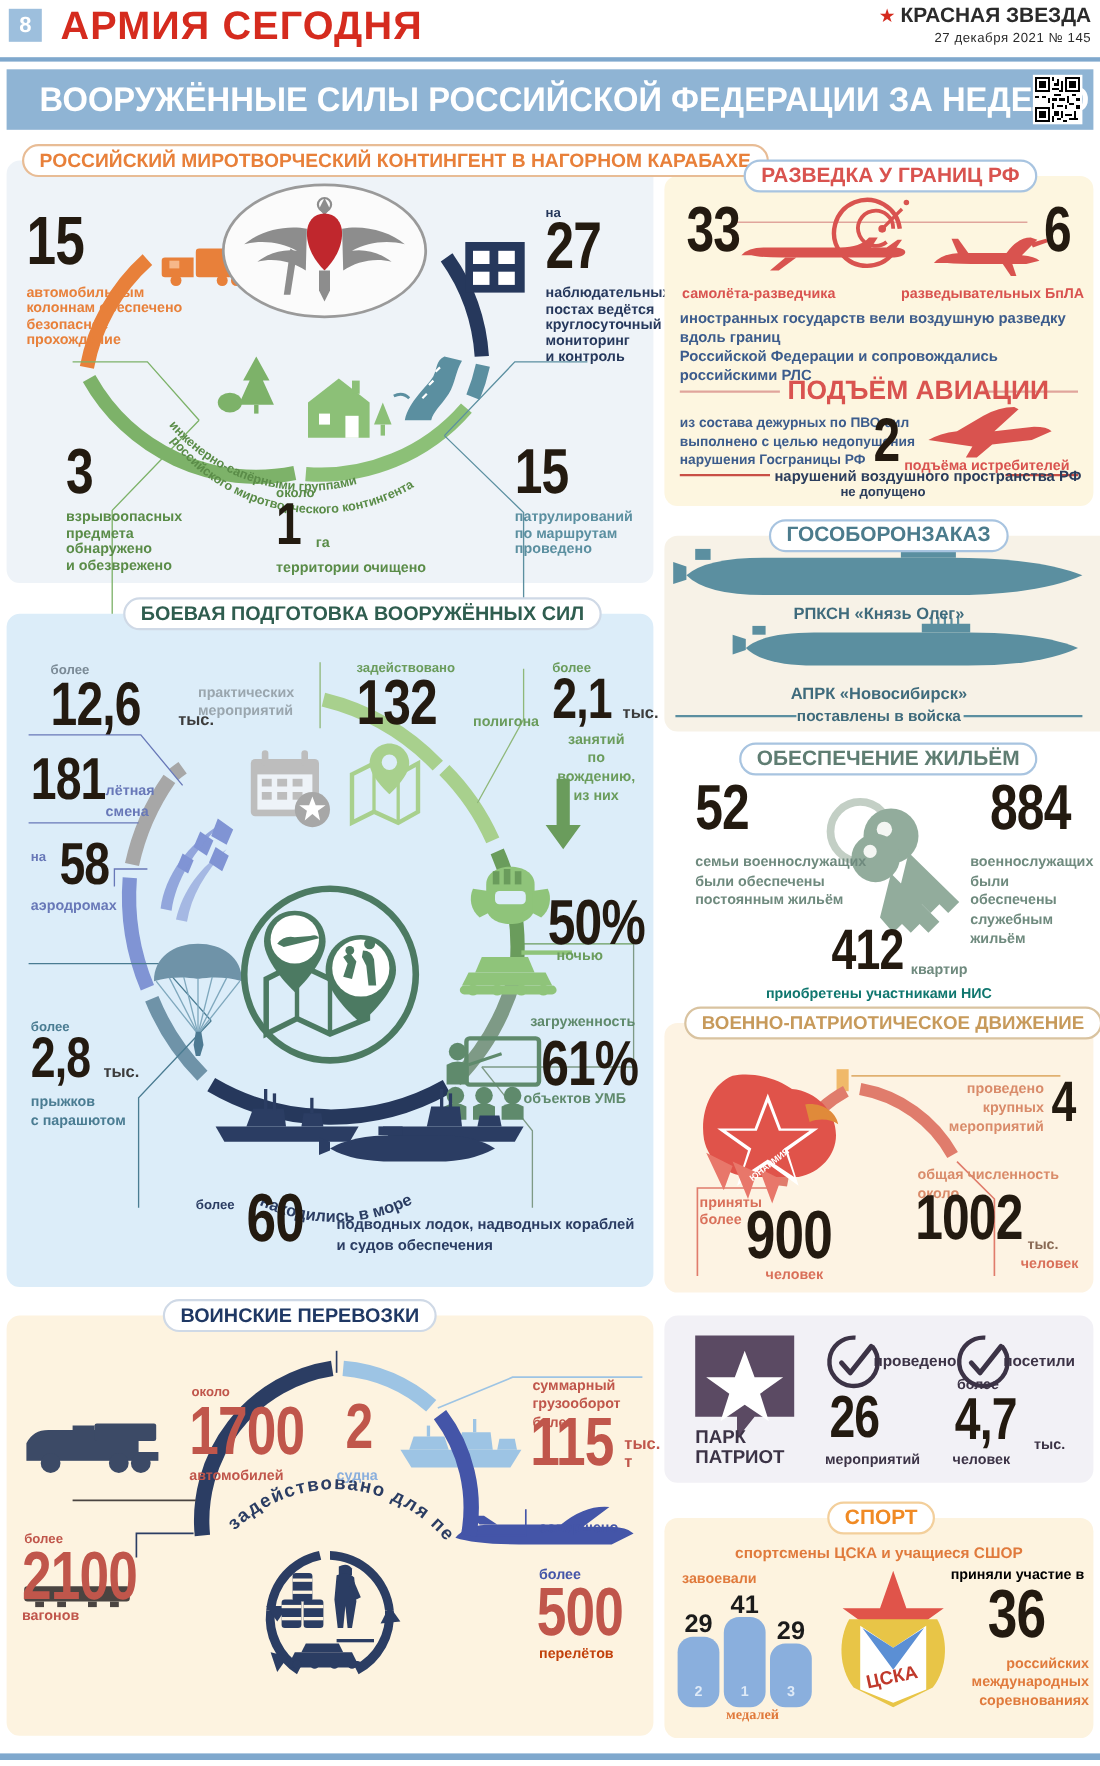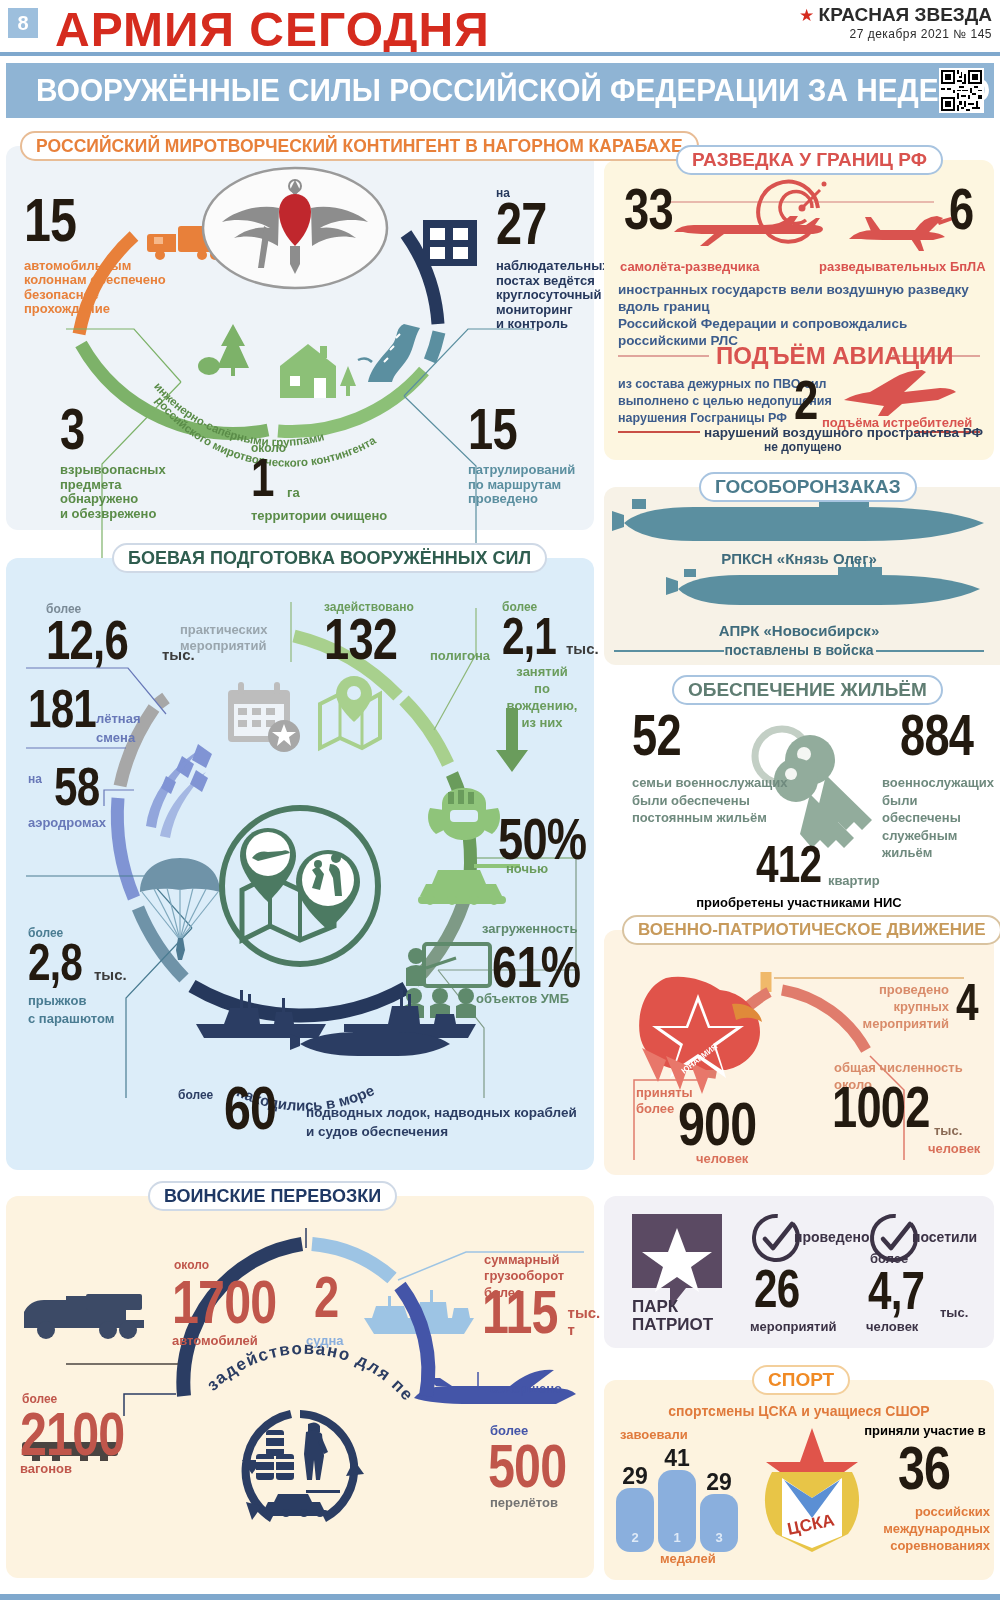--- a/index.html
+++ b/index.html
@@ -13,21 +13,21 @@
 
   
   #header { position:absolute; left:0; top:0; width:1000px; height:58px; }
   #page-num {
     position:absolute; left:8px; top:8px; width:30px; height:30px;
     background:#9dbfdd; color:#ffffff; font-weight:bold; font-size:20px;
     display:flex; align-items:center; justify-content:center;
   }
   #section-title {
     position:absolute; left:55px; top:2px;
-    font-size:48px; font-weight:bold; color:#d52b1e; letter-spacing:1px;
+    font-size:36px; font-weight:bold; color:#d52b1e; letter-spacing:1px;
     font-stretch:condensed; transform:scaleX(1.0);
   }
   #masthead { position:absolute; right:8px; top:4px; text-align:right; }
   #masthead-name { font-size:19px; font-weight:bold; color:#2b2b2b; letter-spacing:0px; }
   #masthead-star { color:#d52b1e; font-size:17px; }
   #masthead-date { font-size:12px; color:#2b2b2b; margin-top:1px; letter-spacing:0.5px; }
   #hr-top { position:absolute; left:0; top:52px; width:1000px; height:4px; background:#7fa8cd; }
 
   
   #banner {
@@ -380,21 +380,21 @@
   <div class="bignum cond" style="position:absolute;left:28px;top:20px;font-size:58px;width:110px;">52</div>
   <div class="lbl" style="position:absolute;left:28px;top:84px;color:#6f8a7e;white-space:pre-line;line-height:1.35;">семьи военнослужащих
 были обеспечены
 постоянным жильём</div>
   <div class="bignum cond" style="position:absolute;left:296px;top:20px;font-size:58px;width:130px;">884</div>
   <div class="lbl" style="position:absolute;left:278px;top:84px;color:#6f8a7e;white-space:pre-line;line-height:1.35;">военнослужащих
 были обеспечены
 служебным жильём</div>
   <div class="bignum cond" style="position:absolute;left:152px;top:152px;font-size:52px;width:110px;">412</div>
   <div class="lbl" style="position:absolute;left:224px;top:184px;color:#6f8a7e;">квартир</div>
-  <div class="lbl" style="position:absolute;left:0;top:206px;width:390px;text-align:center;color:#000000;">приобретены участниками НИС</div>
+  <div class="lbl" style="position:absolute;left:0;top:206px;width:390px;text-align:center;color:#0f766e;">приобретены участниками НИС</div>
 </div>
 
 <div class="panel" id="p-vpd">
   <div class="panel-title cond" id="t-vpd">ВОЕННО-ПАТРИОТИЧЕСКОЕ ДВИЖЕНИЕ</div>
   <svg width="390" height="245" style="position:absolute;left:0;top:0;">
     <path d="M170,48 L360,48" stroke="#e0b070" stroke-width="1.5"></path>
     <path d="M162,42 L162,62" stroke="#f0b96a" stroke-width="11"></path>
     <path d="M165,62 A115,115 0 0,0 106,148" stroke="#e07c6c" stroke-width="11" fill="none"></path>
     <path d="M100,150 L30,150 L30,230" stroke="#e07c6c" stroke-width="1.5" fill="none"></path>
     <path d="M178,60 A120,120 0 0,1 262,120" stroke="#e07c6c" stroke-width="11" fill="none"></path>
@@ -461,21 +461,21 @@
     <rect x="4" y="46" width="38" height="64" rx="14" fill="#8aafdd"></rect>
     <rect x="46" y="28" width="38" height="82" rx="14" fill="#8aafdd"></rect>
     <rect x="88" y="52" width="38" height="58" rx="14" fill="#8aafdd"></rect>
     <text x="23" y="100" fill="#dfeaf7" font-size="13" font-weight="bold" text-anchor="middle" font-family="Liberation Sans, sans-serif">2</text>
     <text x="65" y="100" fill="#dfeaf7" font-size="13" font-weight="bold" text-anchor="middle" font-family="Liberation Sans, sans-serif">1</text>
     <text x="107" y="100" fill="#dfeaf7" font-size="13" font-weight="bold" text-anchor="middle" font-family="Liberation Sans, sans-serif">3</text>
     <text x="23" y="42" fill="#1b1b1b" font-size="23" font-weight="bold" text-anchor="middle" font-family="Liberation Sans, sans-serif">29</text>
     <text x="65" y="24" fill="#1b1b1b" font-size="23" font-weight="bold" text-anchor="middle" font-family="Liberation Sans, sans-serif">41</text>
     <text x="107" y="48" fill="#1b1b1b" font-size="23" font-weight="bold" text-anchor="middle" font-family="Liberation Sans, sans-serif">29</text>
   </svg>
-  <div class="lbl" style="position:absolute;left:56px;top:172px;color:#e07a3c;">медалей</div>
+  <div class="lbl" style="position:absolute;left:56px;top:172px;color:#e07a3c;font-family:Liberation Serif, serif;">медалей</div>
 
   <svg width="120" height="130" style="position:absolute;left:150px;top:44px;">
     <path d="M58,4 L70,38 L104,38 L76,58 L87,94 L58,72 L29,94 L40,58 L12,38 L46,38 Z" fill="#e0544a"></path>
     <path d="M18,48 C8,66 8,92 22,110 L58,128 L94,110 C108,92 108,66 98,48 Z" fill="#e8c547"></path>
     <path d="M28,54 L58,74 L88,54 L88,112 L58,124 L28,112 Z" fill="#ffffff"></path>
     <path d="M30,56 L58,74 L86,56 L58,94 Z" fill="#5b8fd4"></path>
     <text x="58" y="106" fill="#c0392b" font-size="17" font-weight="bold" text-anchor="middle" font-family="Liberation Sans, sans-serif" transform="rotate(-12 58 106)">ЦСКА</text>
   </svg>
 
   <div class="lbl" style="position:absolute;left:256px;top:44px;color:#000000;width:130px;text-align:center;">приняли участие в</div>
@@ -804,16 +804,16 @@
     <div class="lbl" style="color:#c0564b;margin-left:-26px;font-size:15px;">тыс. т</div>
   </div>
 
   <div class="sm" style="position:absolute;left:16px;top:196px;color:#c0564b;">более</div>
   <div class="bignum cond" style="position:absolute;left:14px;top:212px;font-size:62px;width:200px;color:#c0564b;">2100</div>
   <div class="lbl" style="position:absolute;left:14px;top:266px;color:#c0564b;">вагонов</div>
 
   <div class="lbl" style="position:absolute;left:484px;top:186px;color:#4455a8;">совершено</div>
   <div class="lbl" style="position:absolute;left:484px;top:228px;color:#4455a8;">более</div>
   <div class="bignum cond" style="position:absolute;left:482px;top:244px;font-size:62px;width:150px;color:#c0564b;">500</div>
-  <div class="lbl" style="position:absolute;left:484px;top:300px;color:#737373;">перелётов</div>
+  <div class="lbl" style="position:absolute;left:484px;top:300px;color:#c2410c;">перелётов</div>
 </div>
 
 <div id="hr-bot"></div>
 
 </body></html>

